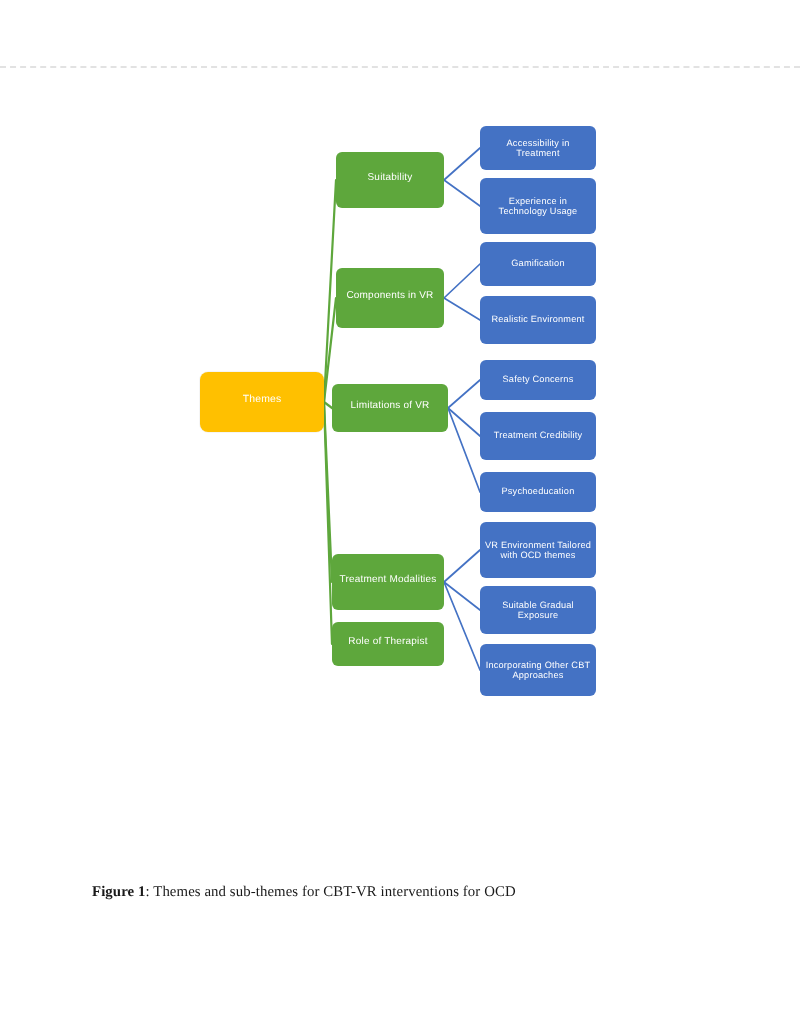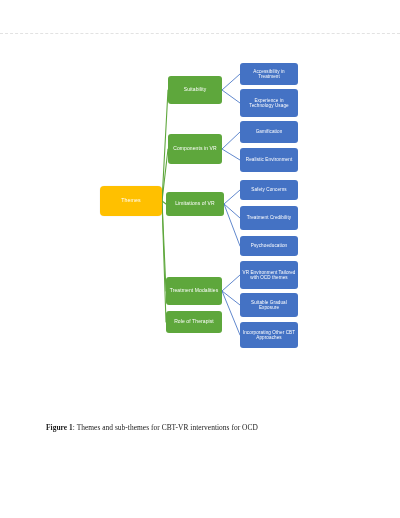--- a/index.html
+++ b/index.html
@@ -52,21 +52,21 @@
     border-radius:3px;
   }
   .node.sub{
     background:#4472C4;
     font-size:4.6px;
     border-radius:3px;
   }
   
   .caption{
     position:absolute;
-    left:46px;top:423px;
+    left:46px;top:441px;
     font-family:"Liberation Serif",serif;
     font-size:7.4px;
     color:#1a1a1a;
     white-space:nowrap;
     letter-spacing:.05px;
   }
   .caption b{font-weight:bold;}
 </style>
 </head>
 <body>

